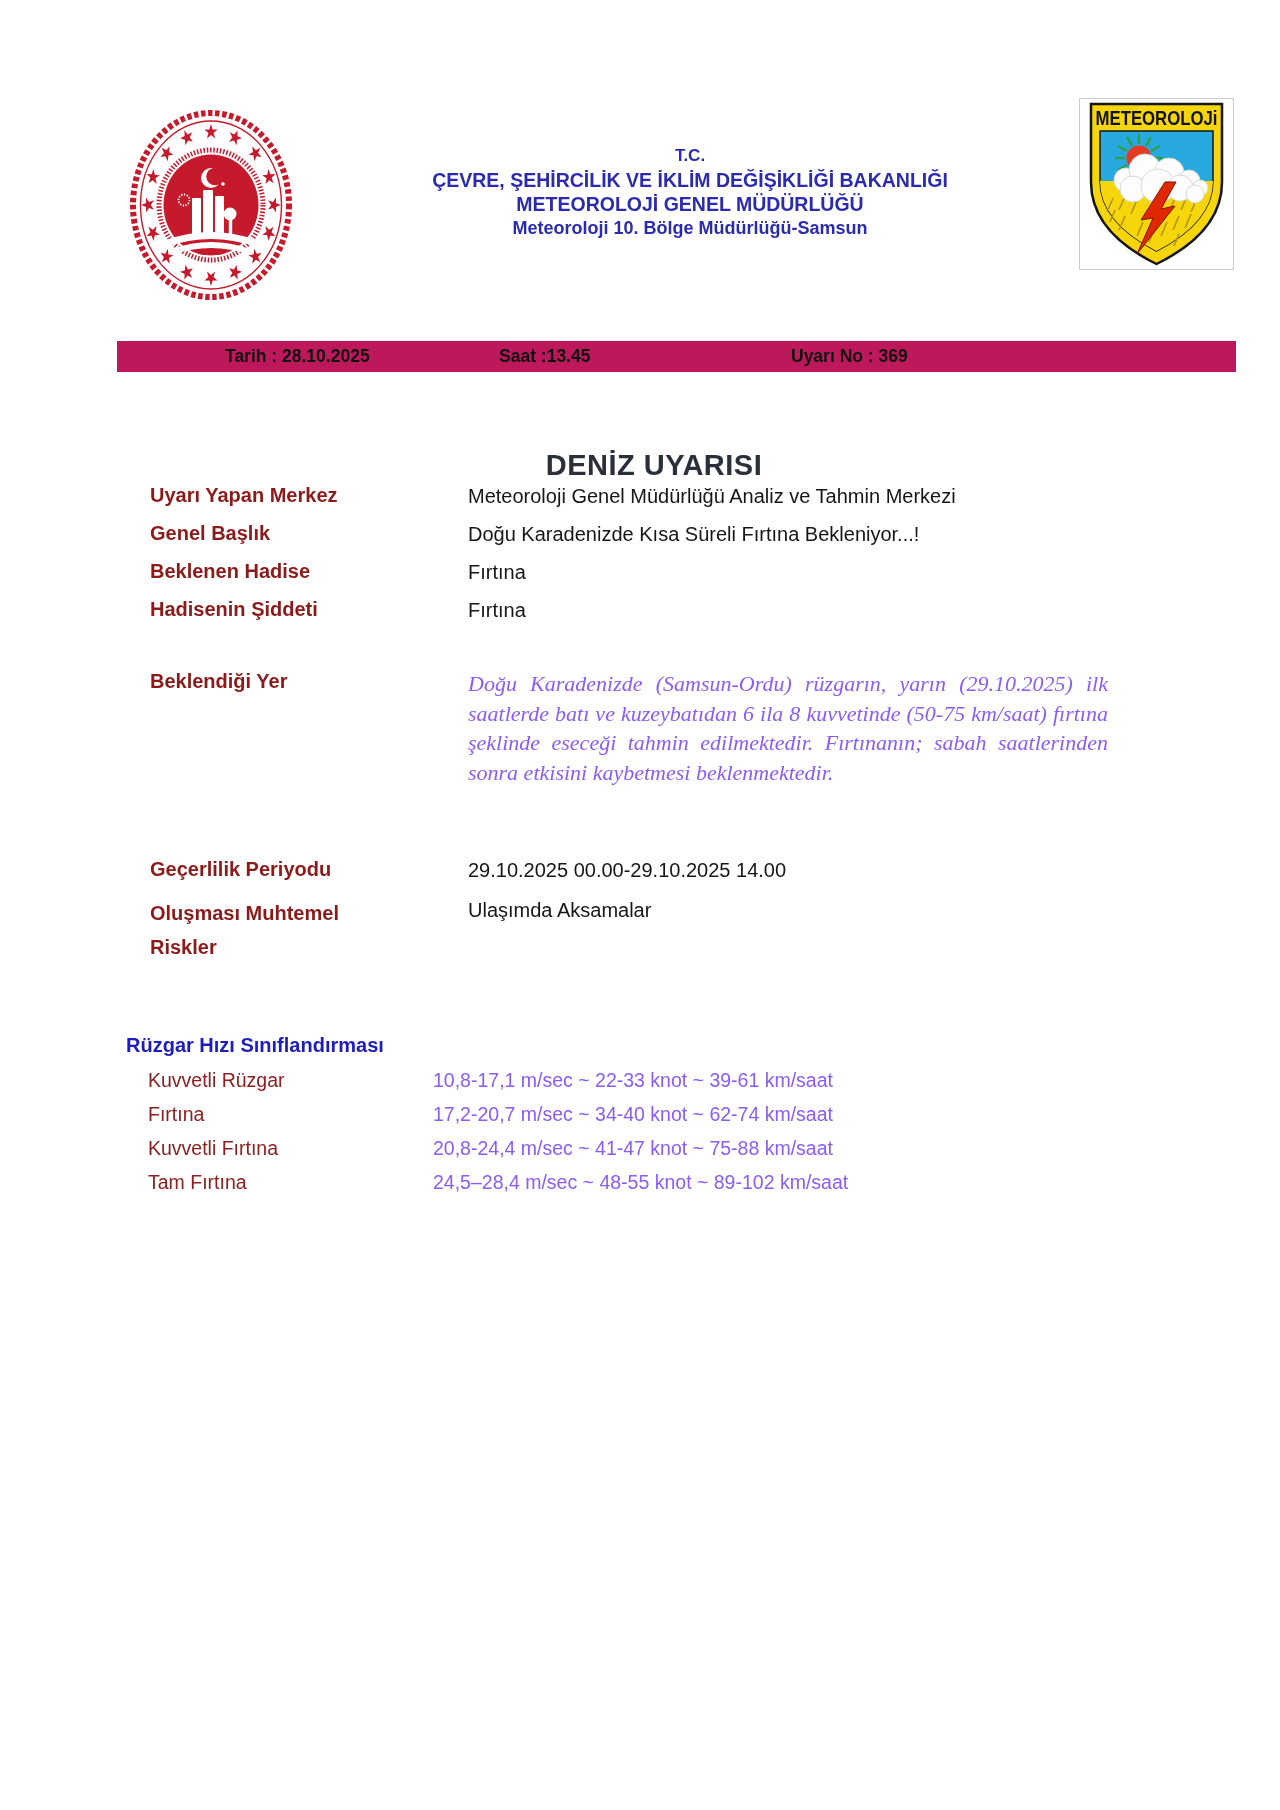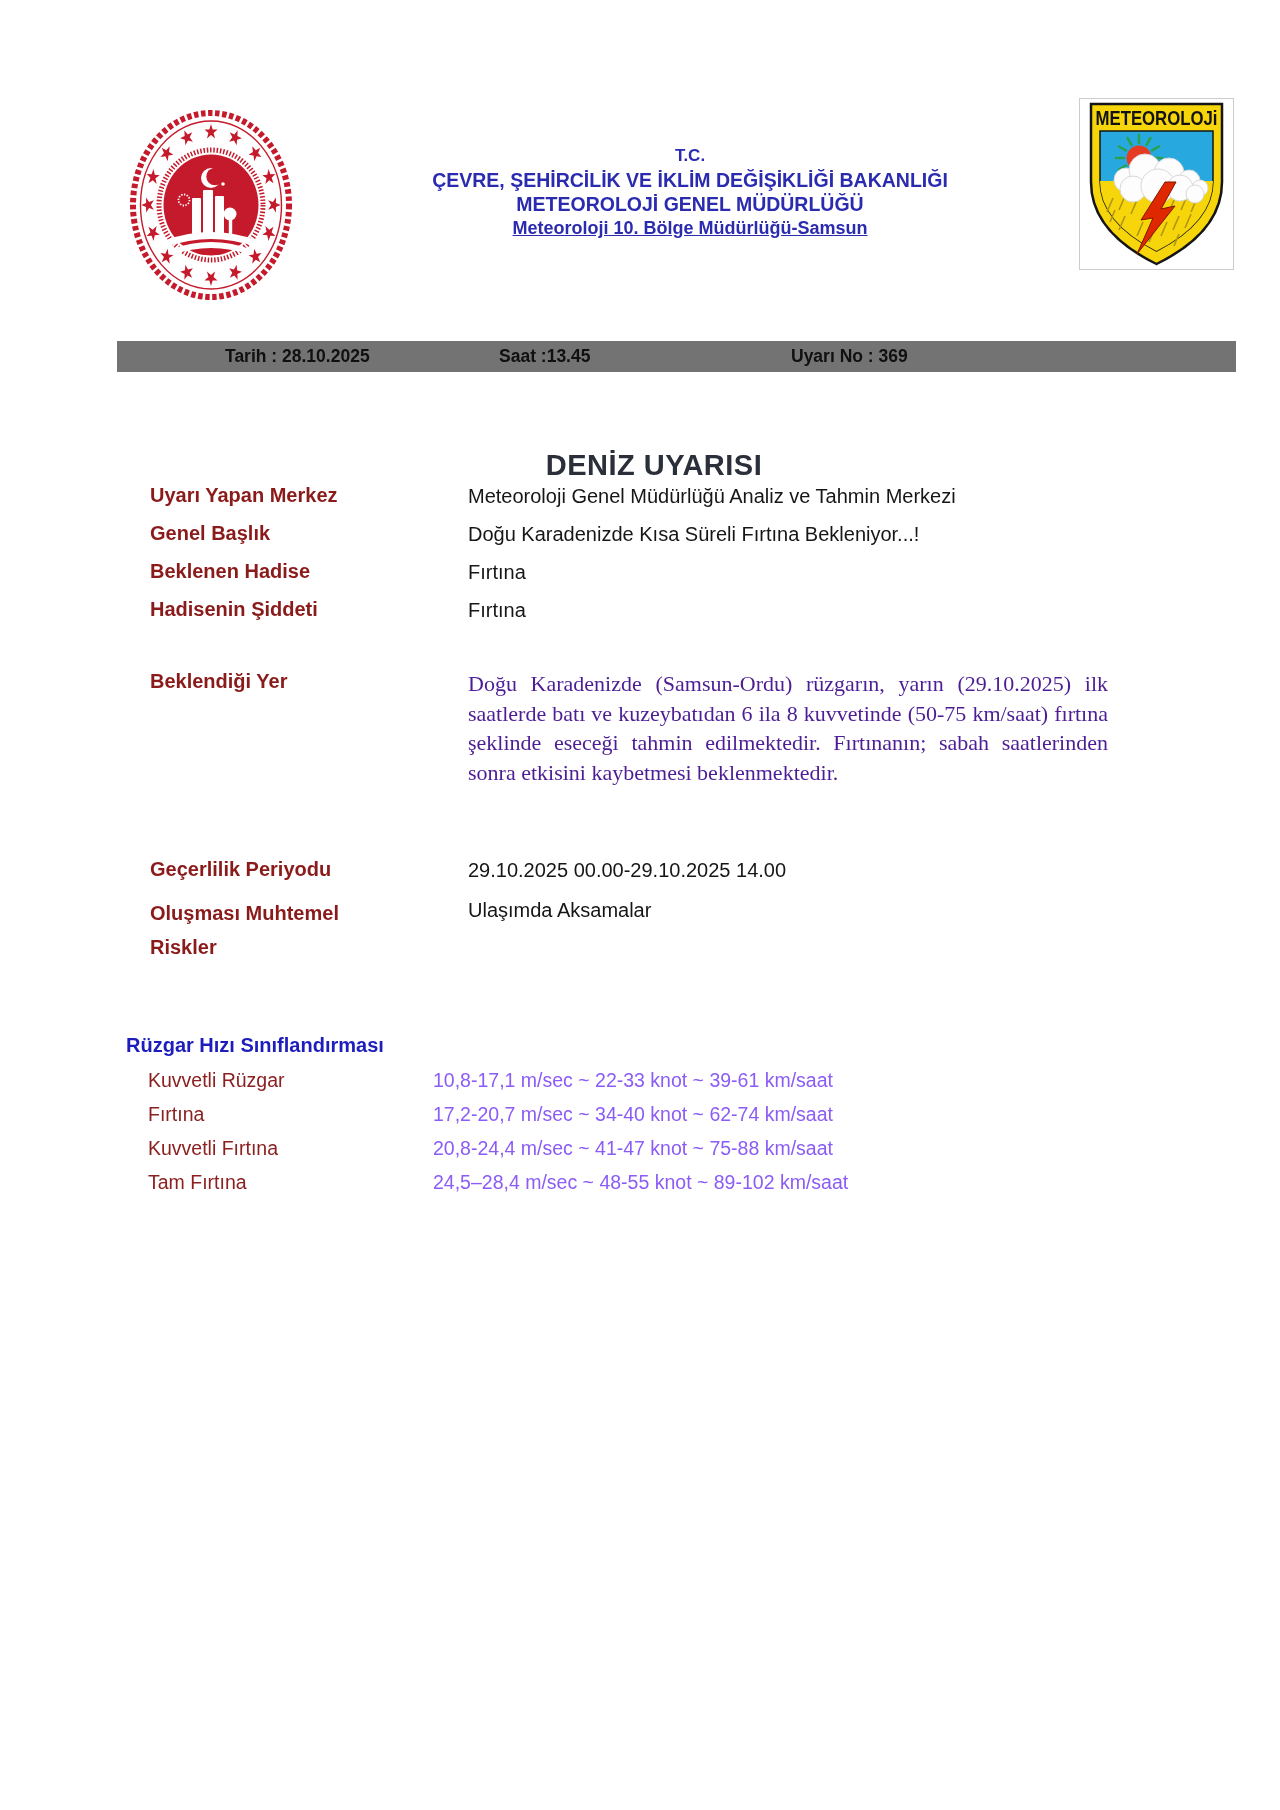--- a/index.html
+++ b/index.html
@@ -7,39 +7,39 @@
         font-family:"Liberation Sans",sans-serif;color:#111;}
 
   
   .ministry-logo{position:absolute;left:128px;top:108px;width:166px;height:194px;}
   .met-logo{position:absolute;left:1043px;top:98px;width:155px;height:145px;padding-left:36px;}
   .header-text{position:absolute;left:350px;top:136px;width:680px;text-align:center;
                color:#2b2bb0;font-weight:bold;margin-top:8px;}
   .ht1{font-size:17px;line-height:24px;}
   .ht2{font-size:19.5px;line-height:24px;}
   .ht3{font-size:19.5px;line-height:24px;}
-  .ht4{font-size:18px;line-height:24px;text-decoration:underline;}
-
-  
-  .info-bar{position:absolute;left:117px;top:341px;width:1119px;height:31px;background:#737373;}
+  .ht4{font-size:18px;line-height:24px;}
+
+  
+  .info-bar{position:absolute;left:117px;top:341px;width:1119px;height:31px;background:#be185d;}
   .info-bar span{position:absolute;top:0;line-height:31px;font-weight:bold;font-size:17.5px;color:#101010;white-space:nowrap;}
   .ib-date{left:108px;} .ib-time{left:382px;} .ib-no{left:652px;margin-left:22px;}
 
   
   .doc-title{position:absolute;left:28px;top:414px;width:1252px;text-align:center;
              font-size:29px;line-height:34px;font-weight:bold;letter-spacing:0.5px;color:#2b2f3a;margin-top:34px;}
 
   
   .frow{position:absolute;left:0;width:1280px;}
   .flabel{position:absolute;left:150px;top:0;color:#8b1a1a;font-weight:bold;
           font-size:20px;line-height:27px;white-space:nowrap;}
   .flabel.wrap{white-space:normal;width:230px;line-height:34px;}
   .fvalue{position:absolute;left:468px;top:1px;color:#161616;font-size:20px;line-height:27px;white-space:nowrap;}
   .fvalue.para{white-space:normal;width:640px;text-align:justify;
-               font-family:"Liberation Serif",serif;font-size:22px;line-height:29.5px;color:#4c1d95;}
+               font-family:"Liberation Serif",serif;font-size:22px;line-height:29.5px;color:#8b5cf6;font-style:italic;}
   .r0{top:482px;} .r1{top:520px;} .r2{top:558px;} .r3{top:596px;}
   .r4{top:668px;} .r5{top:856px;} .r6{top:896px;}
 
   
   .wind-title{position:absolute;left:126px;top:1032px;color:#1d1dbe;font-weight:bold;
               font-size:20px;line-height:26px;white-space:nowrap;}
   .wrow{position:absolute;left:0;width:1280px;}
   .wlabel{position:absolute;left:148px;top:0;color:#8b2020;font-size:19.5px;line-height:26px;white-space:nowrap;}
   .wvalue{position:absolute;left:433px;top:0;color:#8b5cf6;font-size:19.5px;line-height:26px;white-space:nowrap;}
   .w0{top:1067px;} .w1{top:1101px;} .w2{top:1135px;} .w3{top:1169px;}

